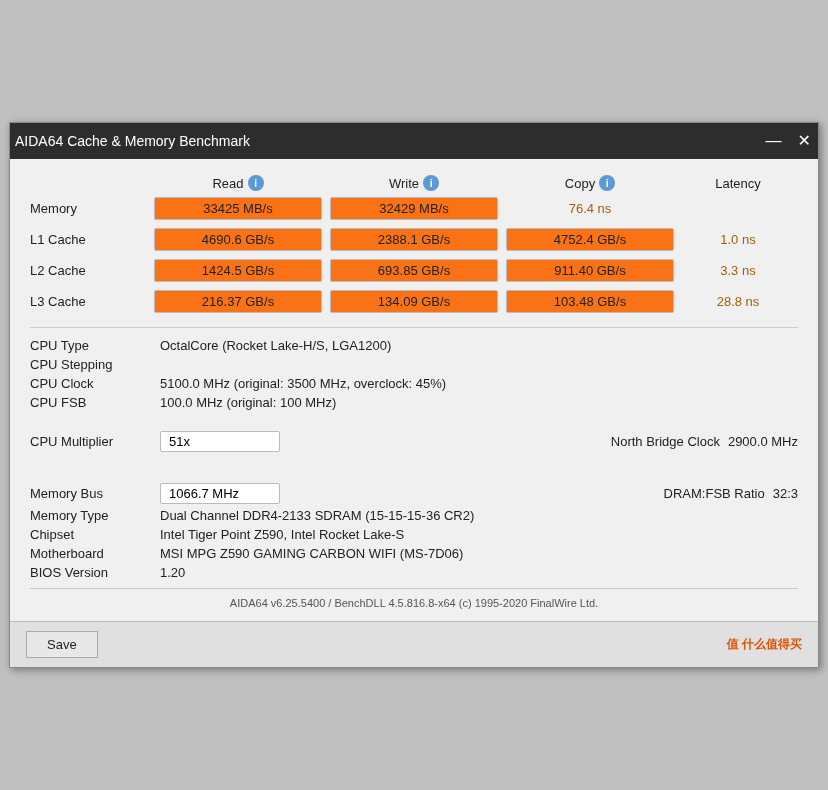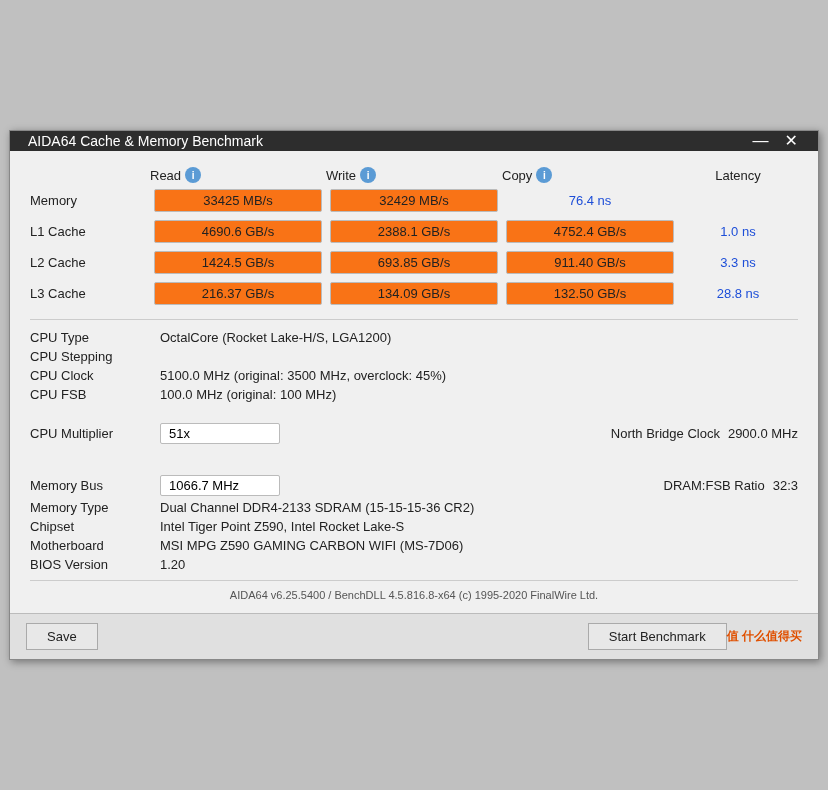--- a/index.html
+++ b/index.html
@@ -17,25 +17,25 @@
       width: 810px;
       background: #f0f0f0;
       border: 1px solid #888;
       box-shadow: 2px 2px 8px rgba(0,0,0,0.4);
       display: flex;
       flex-direction: column;
     }
     .title-bar {
       background: #2d2d2d;
       color: #fff;
-      padding: 8px 18px;
+      padding: 8px 5px;
       display: flex;
       align-items: center;
       justify-content: space-between;
-      height: 20px;
+      height: 36px;
     }
     .title-bar-title {
       font-size: 14px;
       font-weight: 500;
     }
     .title-bar-controls {
       display: flex;
       gap: 12px;
     }
     .title-bar-btn {
@@ -61,20 +61,21 @@
       display: grid;
       grid-template-columns: 120px 1fr 1fr 1fr 120px;
       margin-bottom: 6px;
     }
     .bench-header-cell {
       text-align: center;
       font-size: 13px;
       color: #222;
       display: flex;
       align-items: center;
+      justify-content: center;
       gap: 4px;
     }
     .bench-header-cell:first-child { text-align: left; justify-content: flex-start; }
     .bench-header-cell:last-child { text-align: center; justify-content: center; }
     .info-icon {
       display: inline-flex;
       align-items: center;
       justify-content: center;
       width: 16px;
       height: 16px;
@@ -102,21 +103,21 @@
       border: 1px solid #bbb;
       padding: 3px 8px;
       font-size: 13px;
       color: #222;
       text-align: center;
       border-radius: 2px;
     }
     .bench-latency {
       text-align: center;
       font-size: 13px;
-      color: #1d4ed8;
+      color: #a16207;
     }
     .divider {
       border: none;
       border-top: 1px solid #ccc;
       margin: 10px 0;
     }
     
     .info-section {
       width: 100%;
     }
@@ -249,21 +250,21 @@
         <div class="bench-label">L2 Cache</div>
         <div class="bench-value">1424.5 GB/s</div>
         <div class="bench-value">693.85 GB/s</div>
         <div class="bench-value">911.40 GB/s</div>
         <div class="bench-latency">3.3 ns</div>
       </div>
       <div class="bench-row">
         <div class="bench-label">L3 Cache</div>
         <div class="bench-value">216.37 GB/s</div>
         <div class="bench-value">134.09 GB/s</div>
-        <div class="bench-value">132.50 GB/s</div>
+        <div class="bench-value">103.48 GB/s</div>
         <div class="bench-latency">28.8 ns</div>
       </div>
     </div>
 
     <hr class="divider">
 
     <div class="info-section">
 
       <div class="info-row">
         <span class="info-label">CPU Type</span>
@@ -331,16 +332,15 @@
 
     </div>
 
     <div class="footer-text">AIDA64 v6.25.5400 / BenchDLL 4.5.816.8-x64  (c) 1995-2020 FinalWire Ltd.</div>
 
   </div>
 
   <div class="bottom-bar">
     <button class="bottom-btn">Save</button>
     <div class="spacer"></div>
-    <button class="bottom-btn">Start Benchmark</button>
     <span class="watermark">值 什么值得买</span>
   </div>
 </div>
 
 </body></html>

